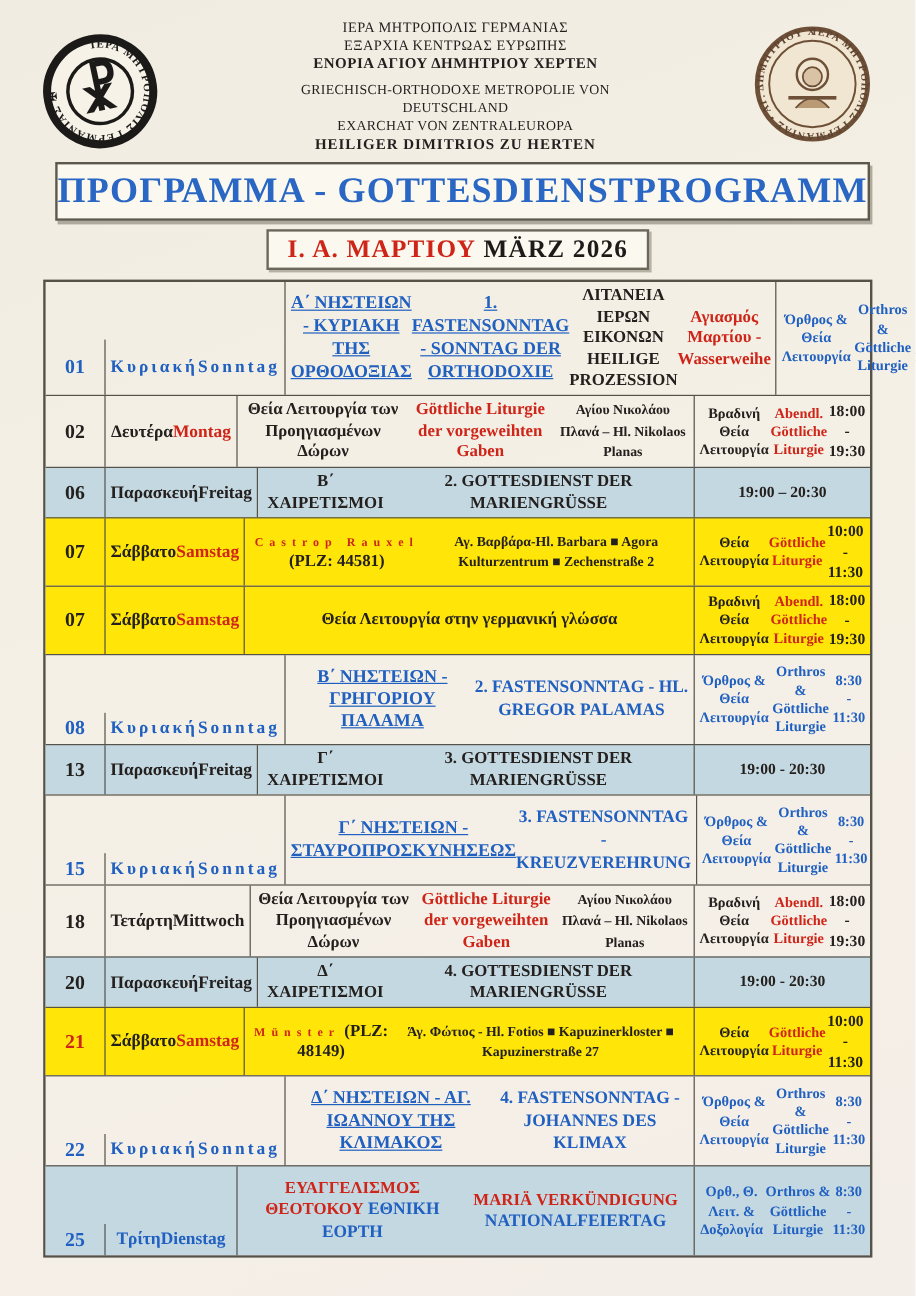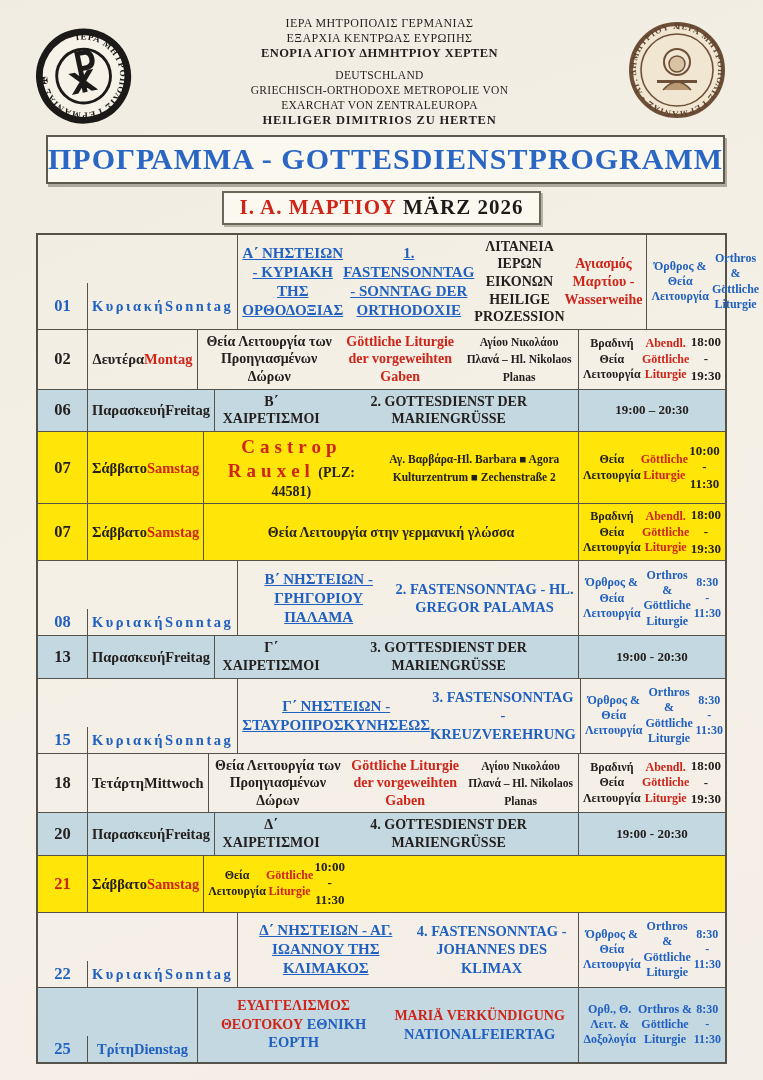--- a/index.html
+++ b/index.html
@@ -57,21 +57,21 @@
   .rline{font-size:12px;line-height:1.28;}
   .c-blue{color:#2060c0;margin-top:48px;}
   .c-black{color:#24201e;}
   .c-red{color:#cf2418;}
   
   .s-gu{color:#2060c0;font-weight:bold;text-decoration:underline;font-size:15px;}
   .s-bl{color:#2060c0;font-weight:bold;font-size:14.5px;}
   .s-bk{color:#24201e;font-weight:bold;}
   .s-rd{color:#cf2418;font-weight:bold;}
   .s-sm{color:#24201e;font-weight:bold;font-size:11.5px;}
-  .s-sprd{color:#cf2418;font-weight:bold;letter-spacing:5px;font-size:19px;}
+  .s-sprd{color:#cf2418;font-weight:bold;letter-spacing:5px;font-size:10px;}
   .s-time{color:#24201e;font-weight:bold;font-size:13px;}
   .s-rbl{color:#2060c0;font-weight:bold;}
 </style>
 </head>
 <body>
 
 <div class="page">
 
   <div class="hdr">
     <div class="seal" style="transform:rotate(-12deg);margin-top:16px;">
@@ -84,22 +84,22 @@
         <text font-size="9.5" font-weight="bold" fill="#1c1a18" letter-spacing="1">
           <textPath href="#arcL">ΙΕΡΑ ΜΗΤΡΟΠΟΛΙΣ ΓΕΡΜΑΝΙΑΣ ✠</textPath>
         </text>
         <text x="50" y="66" font-size="46" font-weight="bold" text-anchor="middle" fill="#1c1a18">☧</text>
       </svg>
     </div>
     <div class="hdr-center">
       <div class="org-el">ΙΕΡΑ ΜΗΤΡΟΠΟΛΙΣ ΓΕΡΜΑΝΙΑΣ</div>
       <div class="org-el">ΕΞΑΡΧΙΑ ΚΕΝΤΡΩΑΣ ΕΥΡΩΠΗΣ</div>
       <div class="org-el bold">ΕΝΟΡΙΑ ΑΓΙΟΥ ΔΗΜΗΤΡΙΟΥ ΧΕΡΤΕΝ</div>
+      <div class="org-de">GRIECHISCH-ORTHODOXE METROPOLIE VON</div>
       <div class="org-de">DEUTSCHLAND</div>
-      <div class="org-de">GRIECHISCH-ORTHODOXE METROPOLIE VON</div>
       <div class="org-de">EXARCHAT VON ZENTRALEUROPA</div>
       <div class="org-de bold">HEILIGER DIMITRIOS ZU HERTEN</div>
     </div>
     <div class="seal" style="margin-top:8px;">
       <svg width="100" height="100" viewBox="0 0 100 100">
         <circle cx="50" cy="50" r="46" fill="#f1e6d2" stroke="#6e5038" stroke-width="4"></circle>
         <circle cx="50" cy="50" r="36" fill="none" stroke="#6e5038" stroke-width="1.6"></circle>
         <defs>
             <path id="arcR" d="M 50,9 a 41,41 0 1,1 -0.01,0"></path>
           </defs>
@@ -281,20 +281,24 @@
         <div class="cell right">
           <div class="rline"><span class="s-time">19:00 - 20:30</span></div>
         </div>
       </div>
       <div class="row bg-yellow">
         <div class="cell num c-red">21</div>
         <div class="cell day">
           <div class="dayline c-black">Σάββατο</div>
           <div class="dayline c-red">Samstag</div>
         </div>
+        <div class="cell main">
+          <div class="mline"><span class="s-sprd">Münster</span><span class="s-bk"> (PLZ: 48149)</span></div>
+          <div class="mline"><span class="s-sm">Άγ. Φώτιος - Hl. Fotios ■ Kapuzinerkloster ■ Kapuzinerstraße 27</span></div>
+        </div>
         <div class="cell right">
           <div class="rline"><span class="s-bk">Θεία Λειτουργία</span></div>
           <div class="rline"><span class="s-rd">Göttliche Liturgie</span></div>
           <div class="rline"><span class="s-time">10:00 - 11:30</span></div>
         </div>
       </div>
       <div class="row bg-white">
         <div class="cell num c-blue">22</div>
         <div class="cell day">
           <div class="dayline c-blue sp">Κυριακή</div>

